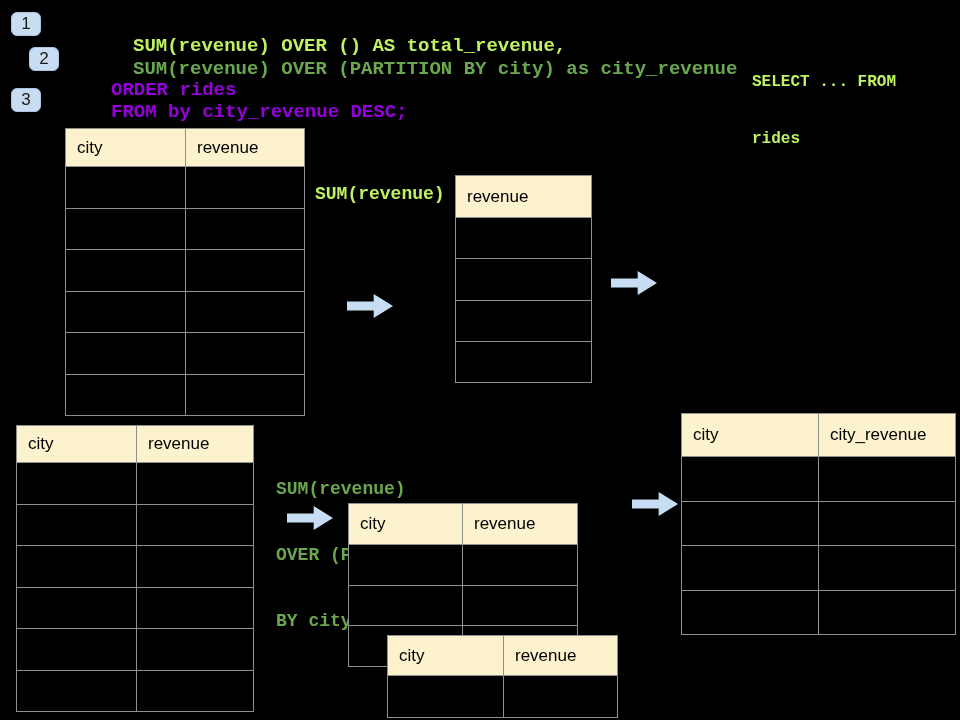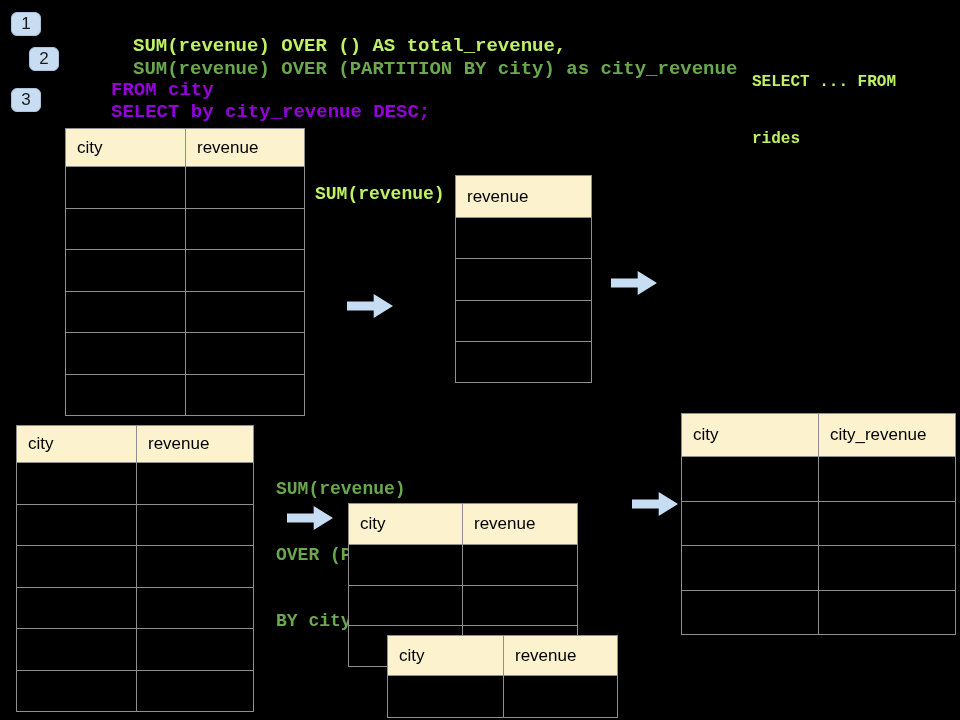--- a/index.html
+++ b/index.html
@@ -44,22 +44,22 @@
 <body>
 
 <div id="canvas">
 
   <div class="badge" style="left:11px;top:12px;">1</div>
   <div class="badge" style="left:29px;top:47px;">2</div>
   <div class="badge" style="left:11px;top:88px;">3</div>
 
   <div class="code red" style="left:133px;top:35px;">SUM(revenue) OVER () AS total_revenue,</div>
   <div class="code green" style="left:133px;top:58px;">SUM(revenue) OVER (PARTITION BY city) as city_revenue</div>
-  <div class="code purple" style="left:111px;top:79px;">FROM city</div>
-  <div class="code purple" style="left:111px;top:101px;">SELECT by city_revenue DESC;</div>
+  <div class="code purple" style="left:111px;top:79px;">ORDER rides</div>
+  <div class="code purple" style="left:111px;top:101px;">FROM by city_revenue DESC;</div>
 
   <div class="note" style="left:752px;top:35px;">
     <div>SELECT ... FROM</div>
     <div>rides</div>
   </div>
 
   <div class="ann red" style="left:315px;top:139px;">
     <div>SUM(revenue)</div>
   </div>
 

